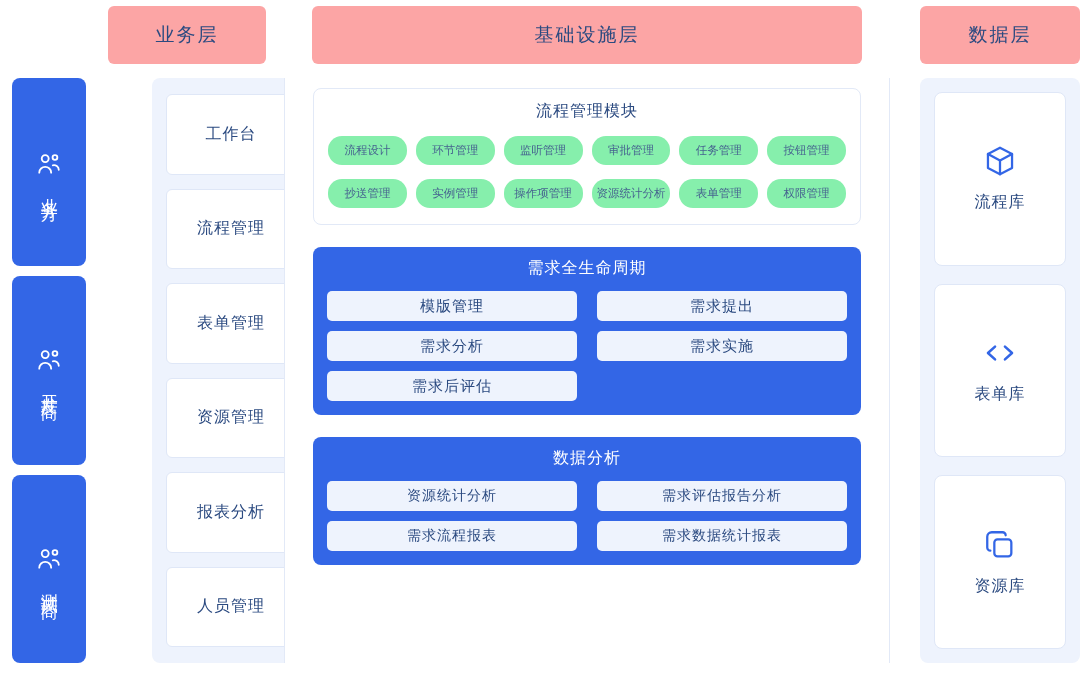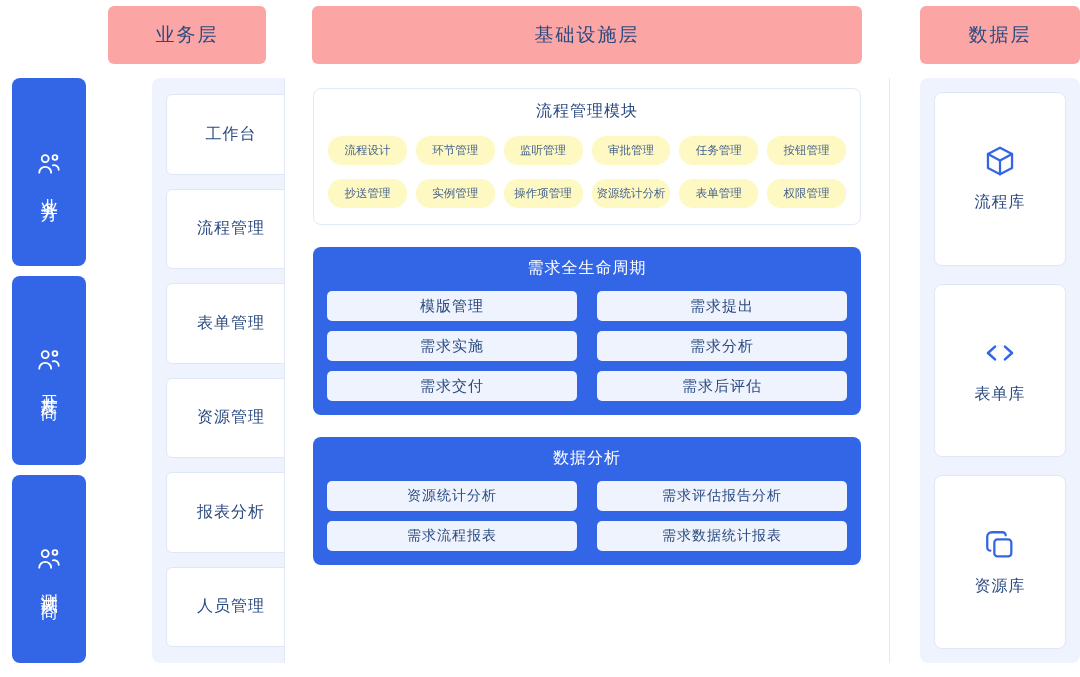--- a/index.html
+++ b/index.html
@@ -110,21 +110,21 @@
     font-size: 16px;
     letter-spacing: 1px;
     margin-bottom: 14px;
   }
   .chip-grid {
     display: grid;
     grid-template-columns: repeat(6, 1fr);
     gap: 14px 9px;
   }
   .chip {
-    background: #fef9c3;
+    background: #86efac;
     border-radius: 14px;
     height: 29px;
     display: flex;
     align-items: center;
     justify-content: center;
     color: #46638f;
     font-size: 11.5px;
     white-space: nowrap;
   }
 
@@ -308,27 +308,24 @@
     <div class="panel-blue">
       <div class="panel-title-light">需求全生命周期</div>
       <div class="pill-grid">
         <div class="pill">
             <span>模版管理</span>
           </div>
         <div class="pill">
             <span>需求提出</span>
           </div>
         <div class="pill">
+            <span>需求分析</span>
+          </div>
+        <div class="pill">
             <span>需求实施</span>
-          </div>
-        <div class="pill">
-            <span>需求分析</span>
-          </div>
-        <div class="pill">
-            <span>需求交付</span>
           </div>
         <div class="pill">
             <span>需求后评估</span>
           </div>
       </div>
     </div>
 
     <div class="panel-blue">
       <div class="panel-title-light">数据分析</div>
       <div class="pill-grid">

